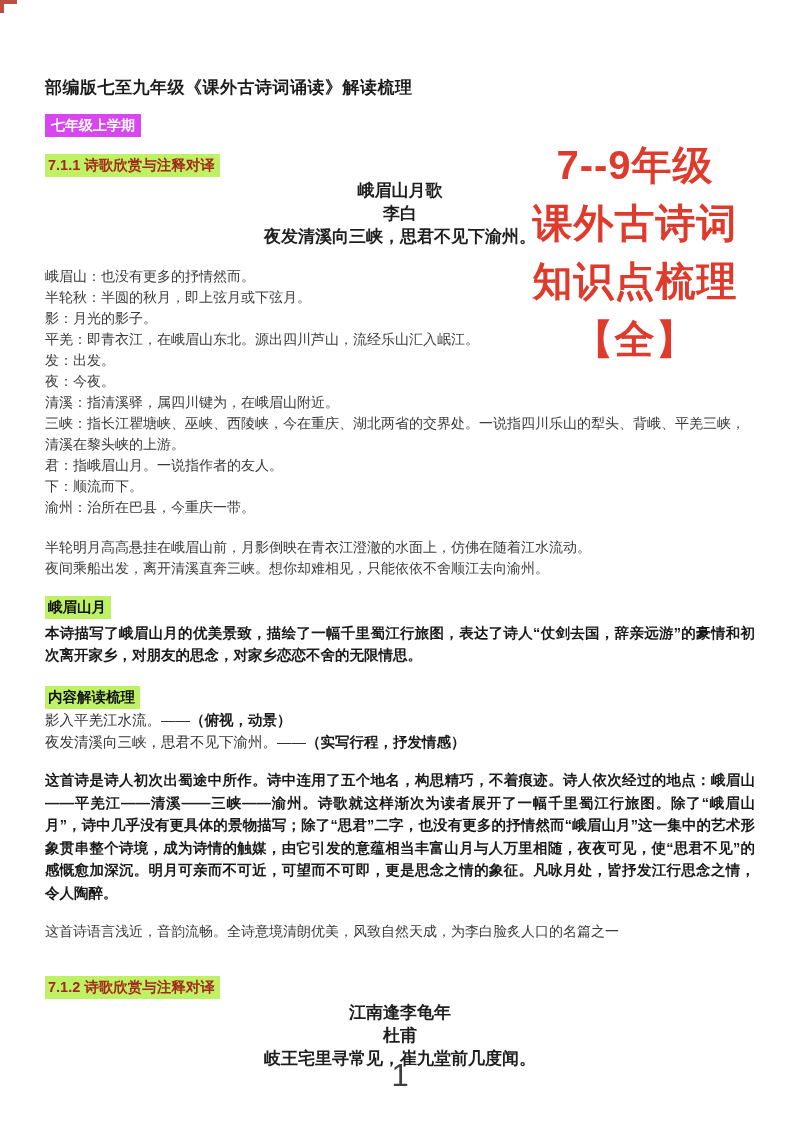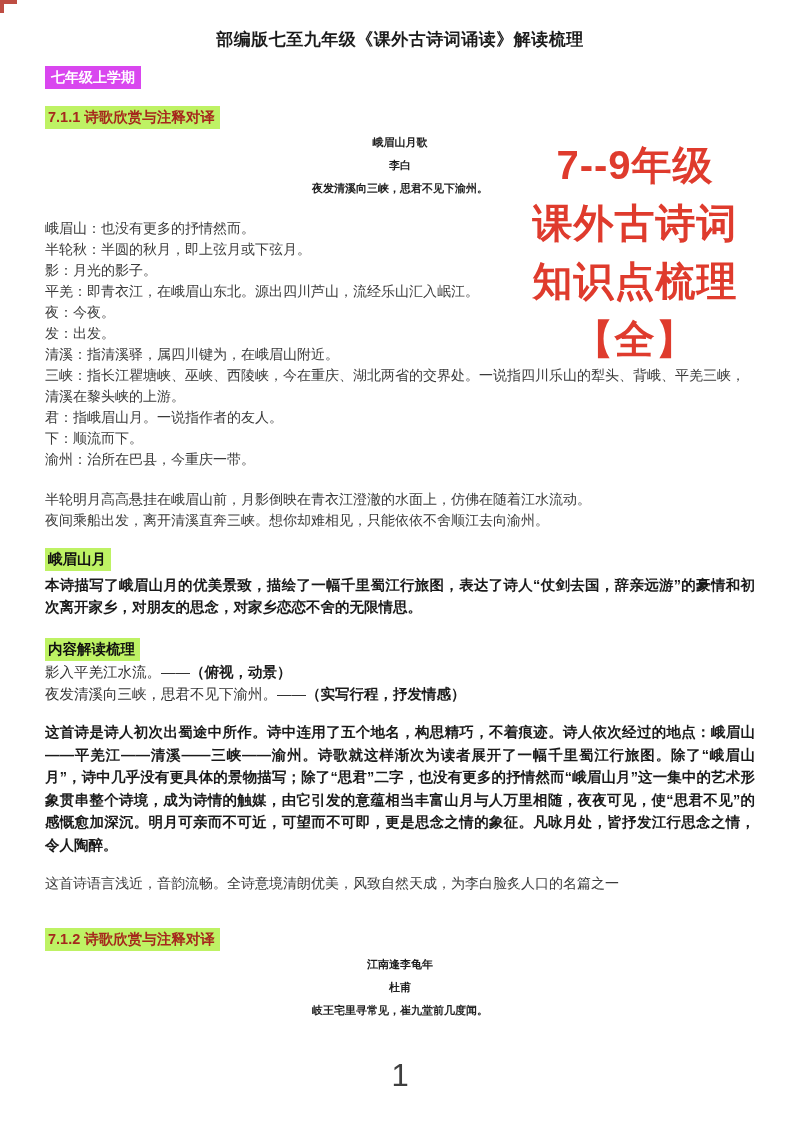--- a/index.html
+++ b/index.html
@@ -14,22 +14,21 @@
   .page { position: relative; width: 800px; height: 1130px; }
   .corner-mark {
     position: absolute; left: 0; top: 0;
     width: 13px; height: 9px;
     border-left: 4px solid #b32f23;
     border-top: 4px solid #b32f23;
     opacity: .85;
   }
   .content { padding: 0 45px; }
   .doc-title {
-    margin: 0; padding-top: 28px;
-    text-align: center;
+    margin: 0; padding-top: 76px;
     font-size: 17px; font-weight: 700; color: #1c1c1c;
     letter-spacing: .5px;
   }
   .badge {
     display: inline-block;
     margin-top: 15px;
     background: #d946ef; color: #ffffff;
     font-size: 14px; font-weight: 700;
     padding: 3px 6px 4px 6px;
     line-height: 16px;
@@ -38,21 +37,21 @@
     display: inline-block;
     background: #bef264;
     font-size: 14.5px; font-weight: 700;
     padding: 2px 5px 3px 3px;
     line-height: 18px;
   }
   .hl-red { color: #a5281c; margin-top: 17px; }
   .hl-black { color: #111111; }
   .poem { text-align: center; margin-top: 2px; color: #1e1e1e; }
   .poem-title, .poem-author, .poem-line {
-    font-weight: 700; font-size: 11px; line-height: 23px;
+    font-weight: 700; font-size: 17px; line-height: 23px;
   }
   .annotations { margin-top: 18px; }
   .annotations p, .translation p {
     margin: 0; font-size: 14px; line-height: 21px; color: #3a3a3a;
   }
   .translation { margin-top: 19px; }
   .theme-block { margin-top: 17px; }
   .theme-text {
     margin: 3px 0 0 0;
     font-size: 14.5px; font-weight: 700; line-height: 22px; color: #1a1a1a;
@@ -118,22 +117,22 @@
       <div class="poem-title">峨眉山月歌</div>
       <div class="poem-author">李白</div>
       <div class="poem-line">夜发清溪向三峡，思君不见下渝州。</div>
     </div>
 
     <div class="annotations">
       <p>峨眉山：也没有更多的抒情然而。</p>
       <p>半轮秋：半圆的秋月，即上弦月或下弦月。</p>
       <p>影：月光的影子。</p>
       <p>平羌：即青衣江，在峨眉山东北。源出四川芦山，流经乐山汇入岷江。</p>
+      <p>发：出发。</p>
       <p>夜：今夜。</p>
-      <p>发：出发。</p>
       <p>清溪：指清溪驿，属四川键为，在峨眉山附近。</p>
       <p>三峡：指长江瞿塘峡、巫峡、西陵峡，今在重庆、湖北两省的交界处。一说指四川乐山的犁头、背峨、平羌三峡，清溪在黎头峡的上游。</p>
       <p>君：指峨眉山月。一说指作者的友人。</p>
       <p>下：顺流而下。</p>
       <p>渝州：治所在巴县，今重庆一带。</p>
     </div>
 
     <div class="translation">
       <p>半轮明月高高悬挂在峨眉山前，月影倒映在青衣江澄澈的水面上，仿佛在随着江水流动。</p>
       <p>夜间乘船出发，离开清溪直奔三峡。想你却难相见，只能依依不舍顺江去向渝州。</p>

